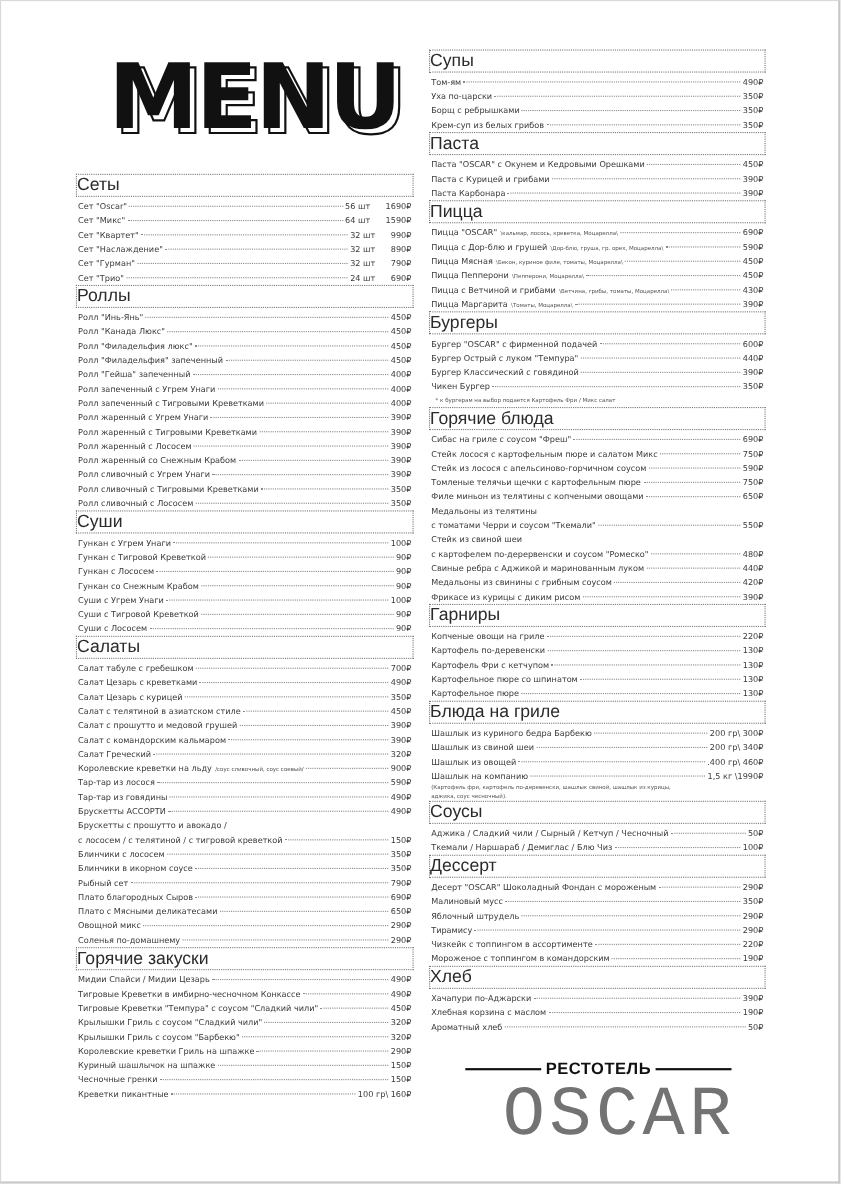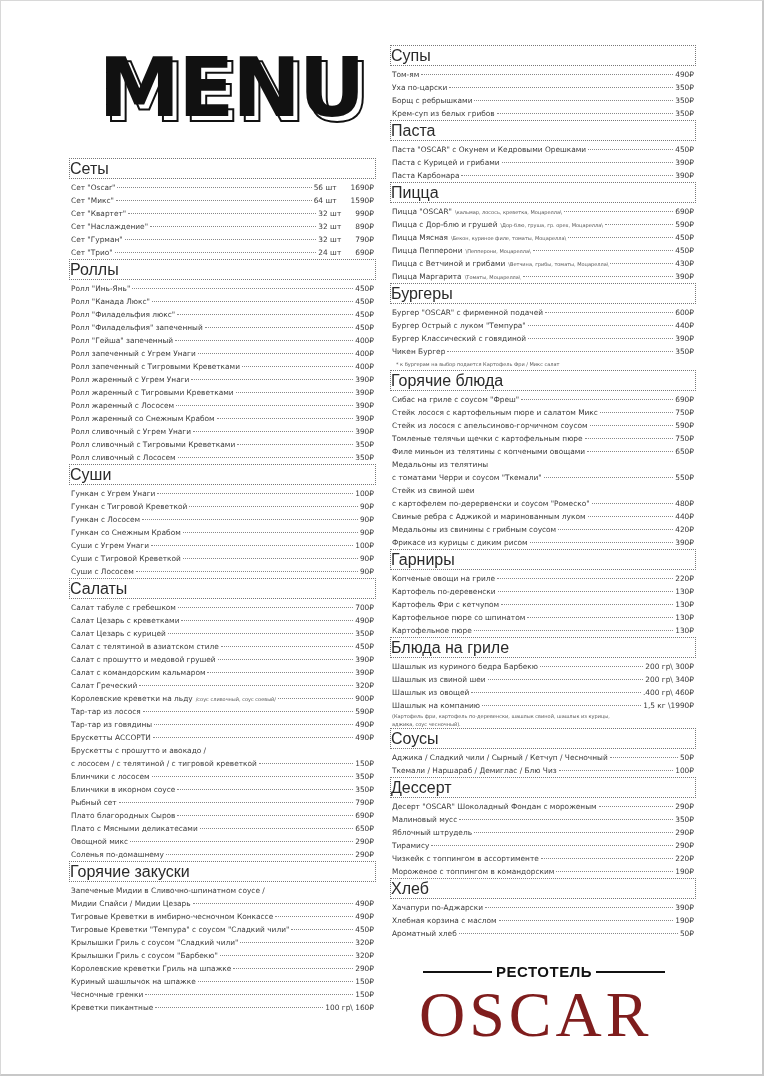--- a/index.html
+++ b/index.html
@@ -17,24 +17,24 @@
   }
   .row { display: flex; align-items: baseline; height: 13px; font-size: 7.4px; line-height: 13px; white-space: nowrap; color: #3a3a3a; padding: 0 2px 0 2px; }
   .row .name { flex: 0 0 auto; }
   .row .note { flex: 0 0 auto; font-size: 5px; color: #555; margin-left: 3px; }
   .row .dots { flex: 1 1 auto; border-bottom: 1px dotted #888; margin: 0 2px; height: 0; position: relative; top: -2px; min-width: 6px; }
   .row .qty { flex: 0 0 auto; margin-right: 14px; }
   .row .price { flex: 0 0 auto; text-align: right; }
   .row.line1 .dots { border: none; }
   .subnote { font-size: 5px; color: #555; padding-left: 6px; height: 12px; line-height: 12px; white-space: nowrap; }
   .subnote2 { font-size: 5px; color: #555; padding-left: 2px; line-height: 8px; white-space: normal; width: 230px; }
-  .brand { position: absolute; left: 418px; top: 962px; width: 250px; text-align: left; }
+  .brand { position: absolute; left: 418px; top: 962px; width: 250px; text-align: right; }
   .brand .tag { display: flex; align-items: center; justify-content: center; font-family: "Liberation Sans", sans-serif; font-weight: bold; font-size: 15px; color: #111; letter-spacing: 0.5px; }
   .brand .tag .ln { flex: 1 1 auto; height: 2px; background: #111; margin: 0 4px; }
-  .brand .name { font-family: Liberation Serif, serif; font-size: 64px; color: #7f1d1d; letter-spacing: 4px; line-height: 66px; margin-top: 2px; }
+  .brand .name { font-family: Liberation Mono, monospace; font-size: 64px; color: #737373; letter-spacing: 4px; line-height: 66px; margin-top: 2px; }
 </style>
 </head>
 <body>
 
 <div class="page">
 
   <svg class="title-menu" viewBox="0 0 270 90">
     <text x="139" y="80" text-anchor="middle" font-family="DejaVu Sans, sans-serif" font-weight="bold" font-size="82" fill="#ffffff" stroke="#111" stroke-width="2" letter-spacing="-2">MENU</text>
     <text x="134" y="75" text-anchor="middle" font-family="DejaVu Sans, sans-serif" font-weight="bold" font-size="82" fill="#111" letter-spacing="-2">MENU</text>
   </svg>
@@ -290,24 +290,20 @@
           <span class="price">290₽</span>
         </div>
         <div class="row">
           <span class="name">Соленья по-домашнему</span>
           <span class="dots"></span>
           <span class="price">290₽</span>
         </div>
       </div>
       <div class="section">
         <div class="sec-head">Горячие закуски</div>
-        <div class="row line1">
-          <span class="name">Запеченые Мидии в Сливочно-шпинатном соусе /</span>
-          <span class="dots"></span>
-        </div>
         <div class="row">
           <span class="name">Мидии Спайси / Мидии Цезарь</span>
           <span class="dots"></span>
           <span class="price">490₽</span>
         </div>
         <div class="row">
           <span class="name">Тигровые Креветки в имбирно-чесночном Конкассе</span>
           <span class="dots"></span>
           <span class="price">490₽</span>
         </div>

